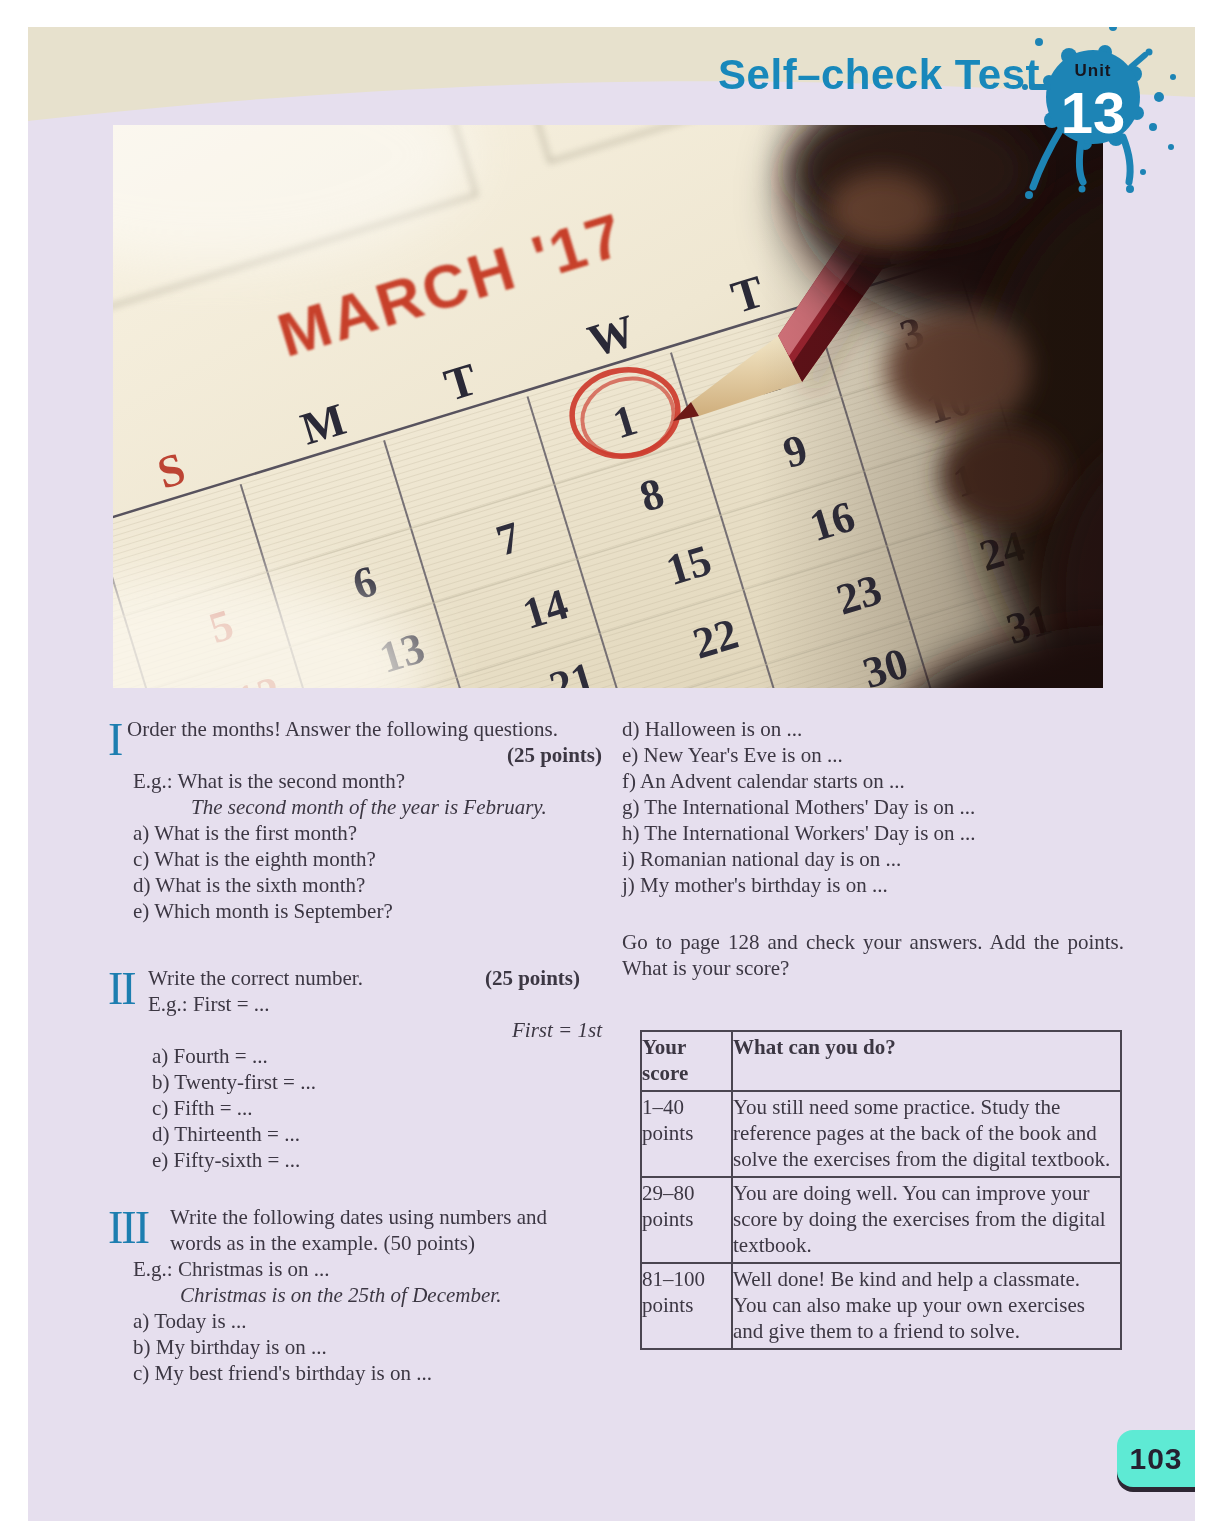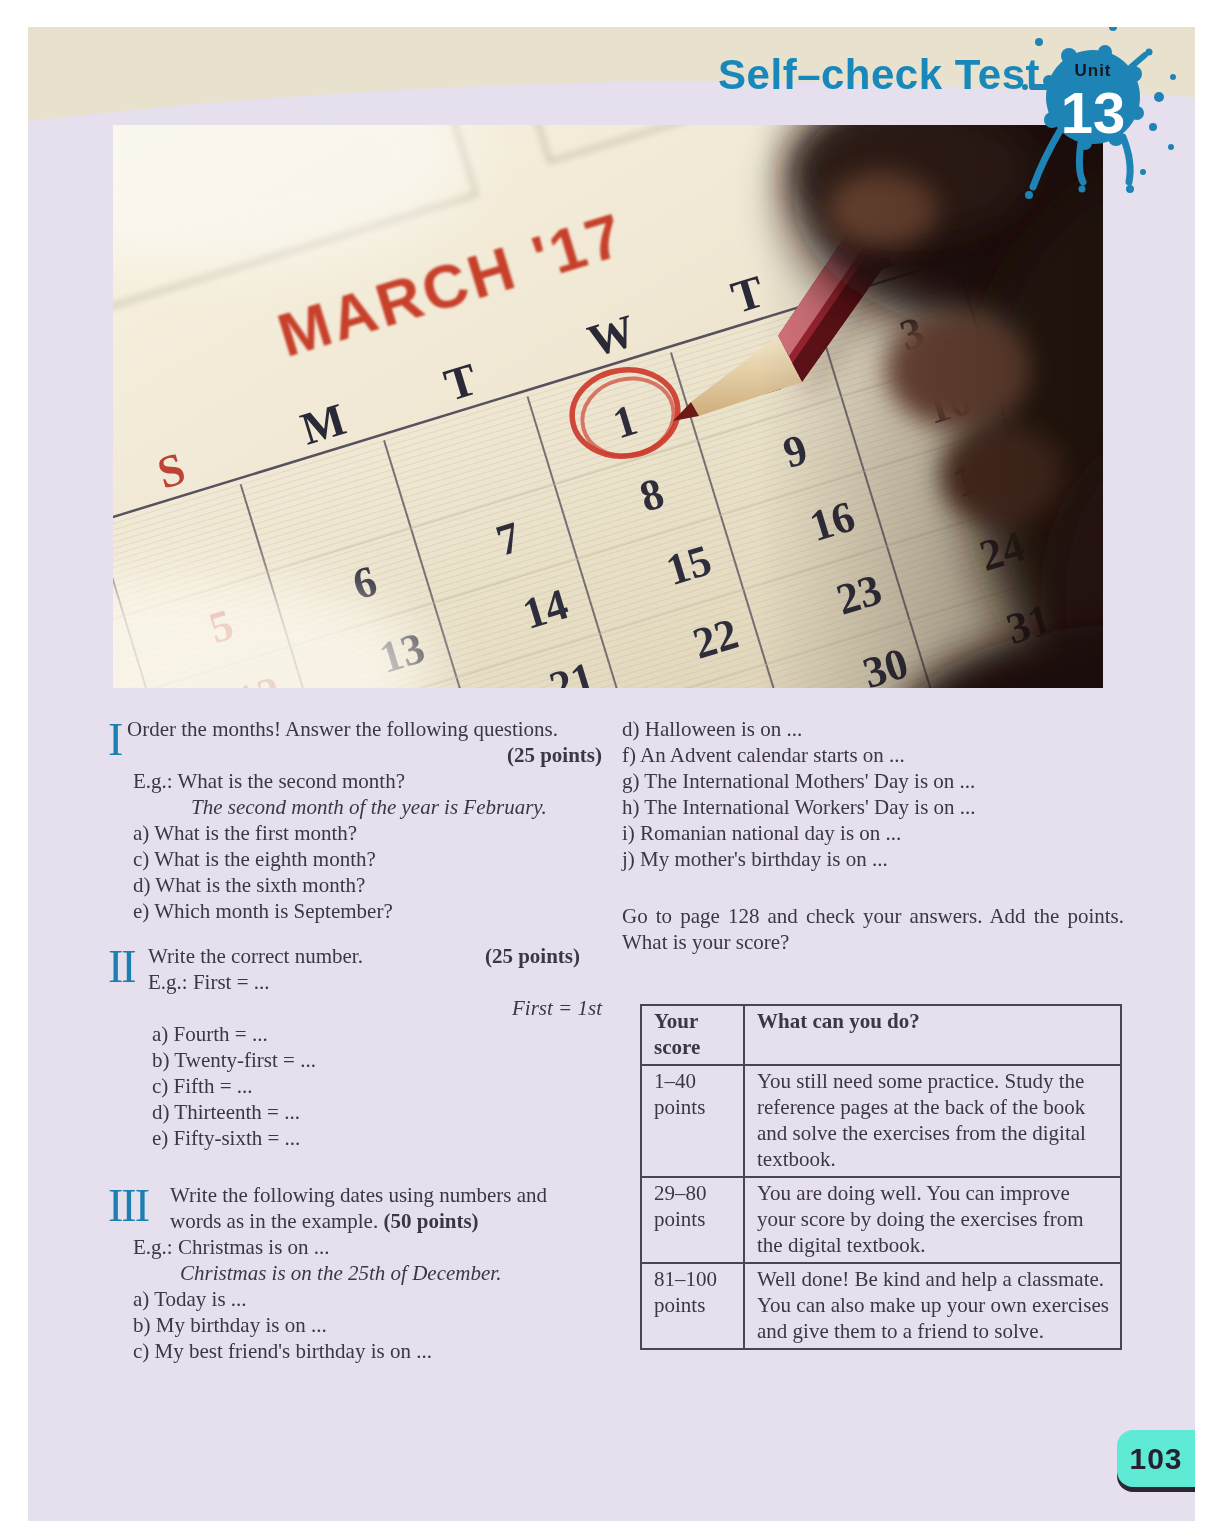--- a/index.html
+++ b/index.html
@@ -7,36 +7,36 @@
        font-family:"Liberation Serif",serif;color:#3c3743;}
   .page{position:absolute;left:28px;top:27px;width:1167px;height:1494px;background:#e6dfee;overflow:hidden;}
   .band-svg{position:absolute;left:0;top:0;z-index:1;}
   .title{position:absolute;top:24px;right:155px;z-index:4;
          font:700 42px "Liberation Sans",sans-serif;color:#1888bb;letter-spacing:.5px;}
   .unit-badge{position:absolute;left:935px;top:-30px;z-index:5;}
   .photo{position:absolute;left:85px;top:98px;width:990px;height:563px;z-index:2;}
   .col-left{position:absolute;left:80px;top:689px;width:494px;z-index:3;font-size:21px;line-height:26px;}
   .col-right{position:absolute;left:594px;top:689px;width:502px;z-index:3;font-size:21px;line-height:26px;}
   .sec{position:relative;}
-  .sec2{margin-top:19px;}
+  .sec2{margin-top:41px;}
   .sec3{margin-top:31px;}
   .numeral{position:absolute;left:0;top:-2px;font-family:"Liberation Serif",serif;
            font-size:46px;line-height:52px;color:#1d7eb0;letter-spacing:-2px;}
   .ln{min-height:26px;}
   .ml19{margin-left:19px;} .ml25{margin-left:25px;} .ml40{margin-left:40px;}
   .ml42{margin-left:42px;text-align:right;} .ml44{margin-left:44px;} .ml62{margin-left:62px;}
   .ml72{margin-left:72px;} .ml77{margin-left:83px;}
-  .b{font-weight:700;}
+  .b{font-weight:400;}
   .it{font-style:italic;}
   .pts-r{text-align:right;font-weight:700;}
   .pts-f{float:right;font-weight:700;margin-right:22px;}
   .note{margin-top:31px;text-align:justify;}
   table.score{margin:49px 0 0 18px;width:482px;border-collapse:collapse;
               font-size:21px;line-height:26px;color:#3c3743;}
-  table.score th,table.score td{border:2px solid #4a4550;padding:2px 8px 4px 12px;
+  table.score th,table.score td{border:2px solid #4a4550;padding:2px 8px 4px 0;
               vertical-align:top;text-align:left;margin-top:32px;}
   table.score th{font-weight:700;}
   .c1{width:81px;}
   .page-num{position:absolute;right:0;top:1403px;width:78px;height:57px;z-index:4;
             background:#5eead4;border-radius:16px 0 0 16px;box-shadow:0 5px 0 #2e2733;
             color:#262030;font:700 30px/57px "Liberation Sans",sans-serif;
             text-align:center;letter-spacing:1px;}
 </style>
 </head>
 <body>
@@ -276,20 +276,21 @@
           <div class="ln ml25">b) My birthday is on ...</div>
           <div class="ln ml25">c) My best friend's birthday is on ...</div>
         </div>
     </div>
 
   </div>
 
   <div class="col-right">
     <div>
         <div class="ln">d) Halloween is on ...</div>
+        <div class="ln">e) New Year's Eve is on ...</div>
         <div class="ln">f) An Advent calendar starts on ...</div>
         <div class="ln">g) The International Mothers' Day is on ...</div>
         <div class="ln">h) The International Workers' Day is on ...</div>
         <div class="ln">i) Romanian national day is on ...</div>
         <div class="ln">j) My mother's birthday is on ...</div>
       </div>
     <div class="note">Go to page 128 and check your answers. Add the points. What is your score?</div>
 
     <table class="score">
       <thead>

